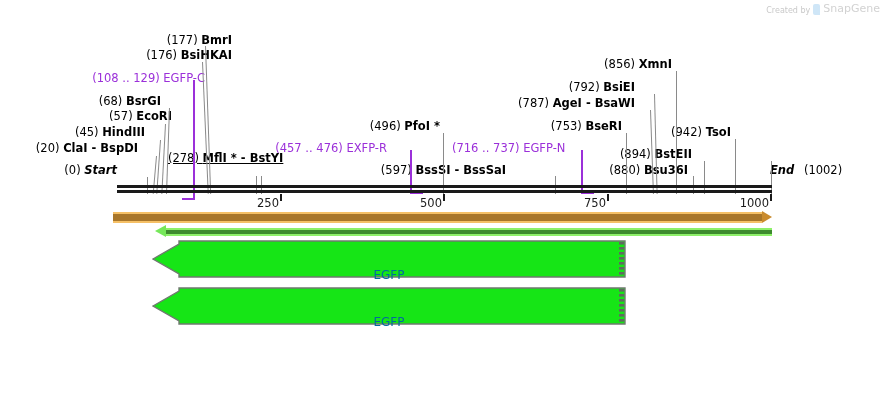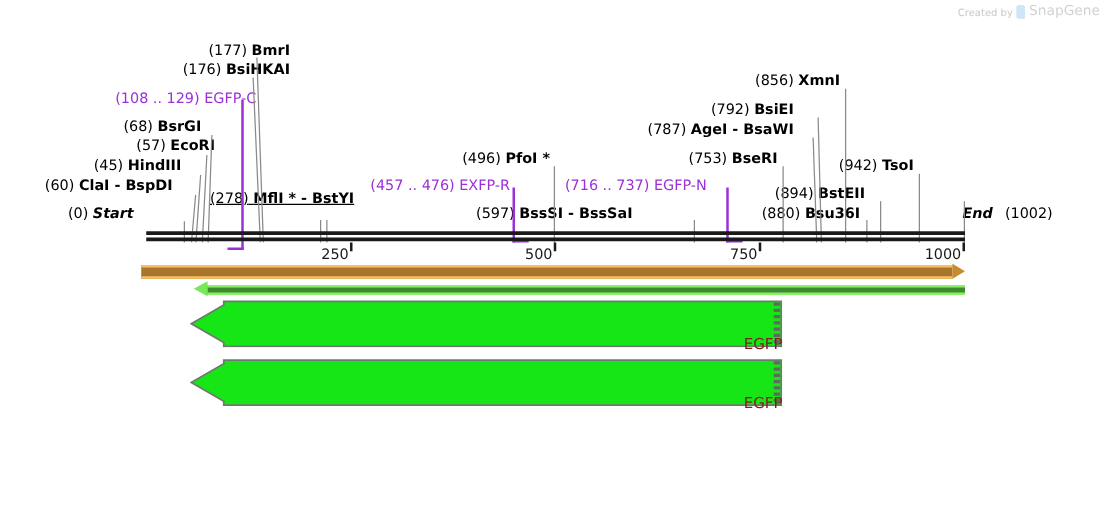--- a/index.html
+++ b/index.html
@@ -39,21 +39,21 @@
   
   .orange-bar{position:absolute;height:7px;background:#a8762a;border-top:2px solid #f5c066;border-bottom:2px solid #f5c066;box-sizing:content-box;}
   .orange-head{position:absolute;width:0;height:0;border-top:6px solid transparent;border-bottom:6px solid transparent;border-left:10px solid #c98b2e;}
 
   
   .tg-bar{position:absolute;height:4px;background:#3d8b2e;border-top:2px solid #8ef06a;border-bottom:2px solid #8ef06a;}
   .tg-head{position:absolute;width:0;height:0;border-top:6px solid transparent;border-bottom:6px solid transparent;border-right:11px solid #76e85a;}
 
   
   .garrow{position:absolute;}
-  .gcap{position:absolute;font-size:12px;color:#7f1d1d;text-align:right;}
+  .gcap{position:absolute;font-size:12px;color:#0369a1;text-align:center;}
 
   
   .title{position:absolute;width:100%;text-align:center;font-size:14.5px;font-weight:700;color:#111;}
   .subtitle{position:absolute;width:100%;text-align:center;font-size:12px;color:#111;}
 </style>
 </head>
 <body>
 
 <div id="map">
 
@@ -87,40 +87,40 @@
     <span class="pos">(57)</span>
     <span class="enz">EcoRI</span>
   </div>
 
   <div class="lbl right" style="left:145px;top:126px;">
     <span class="pos">(45)</span>
     <span class="enz">HindIII</span>
   </div>
 
   <div class="lbl right" style="left:138px;top:142px;">
-    <span class="pos">(60)</span>
+    <span class="pos">(20)</span>
     <span class="enz">ClaI  -  BspDI</span>
   </div>
 
-  <div class="lbl right" style="left:107px;top:164px;">
+  <div class="lbl right" style="left:117px;top:164px;">
     <span class="pos">(0)</span>
     <span class="ital">Start</span>
   </div>
 
   <div class="lbl" style="left:168px;top:152px;text-decoration:underline;">
     <span class="pos">(278)</span>
     <span class="enz">MflI * - BstYI</span>
   </div>
 
   <div class="lbl right" style="left:440px;top:120px;">
     <span class="pos">(496)</span>
     <span class="enz">PfoI *</span>
   </div>
 
-  <div class="lbl right" style="left:408px;top:142px;">
+  <div class="lbl right" style="left:387px;top:142px;">
     <span class="purple">(457 .. 476)</span>
     <span class="purple">EXFP-R</span>
   </div>
 
   <div class="lbl right" style="left:506px;top:164px;">
     <span class="pos">(597)</span>
     <span class="enz">BssSI  -  BssSaI</span>
   </div>
 
   <div class="lbl" style="left:452px;top:142px;">

